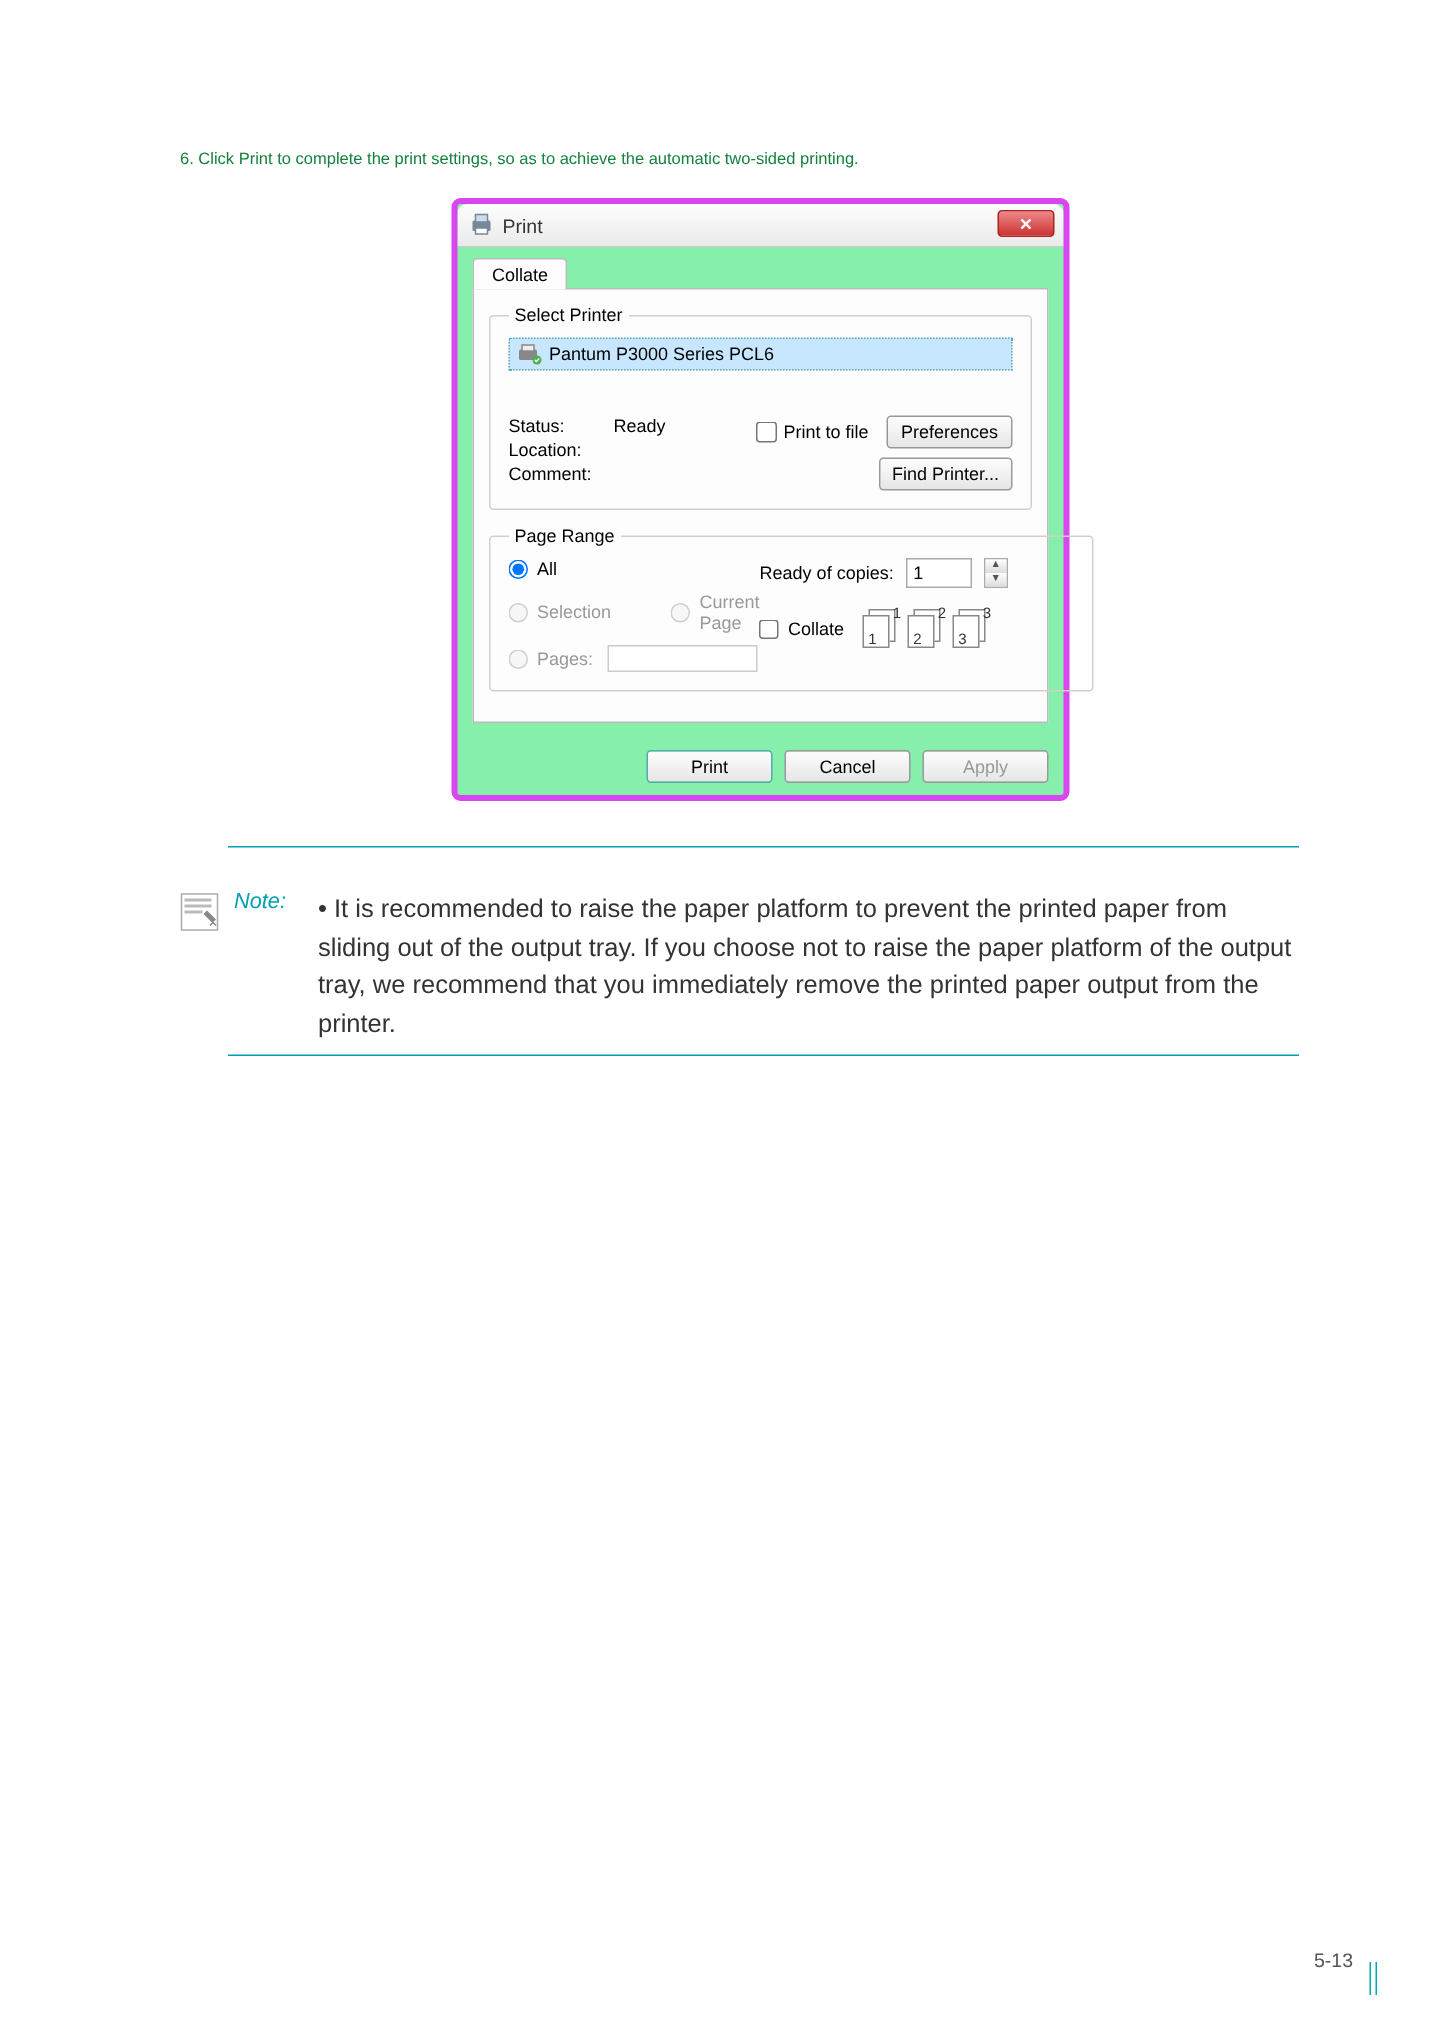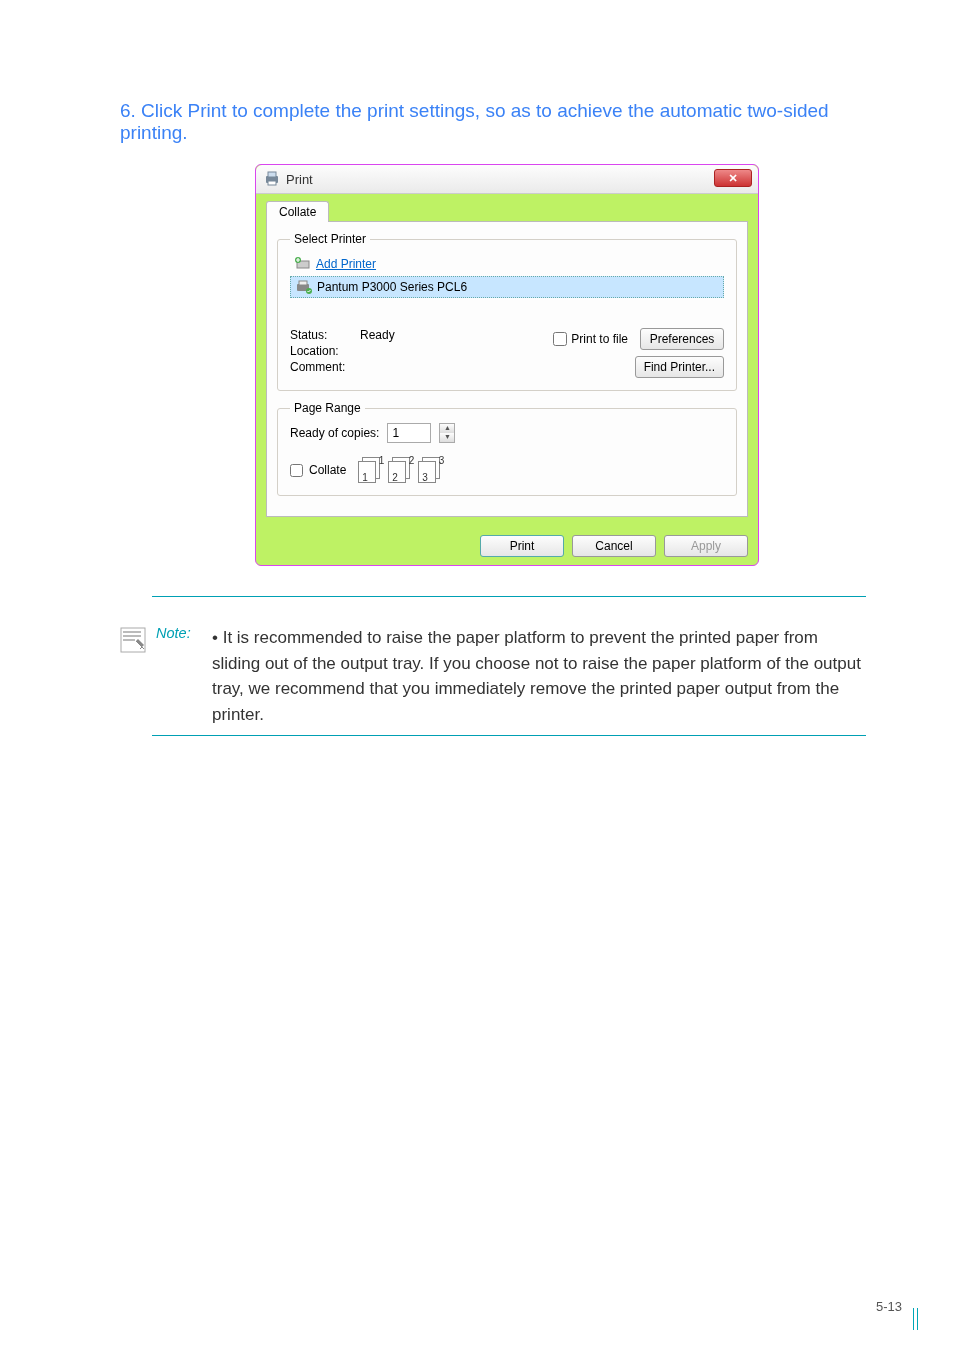--- a/index.html
+++ b/index.html
@@ -9,30 +9,30 @@
     width: 954px;
     height: 1350px;
     position: relative;
     font-size: 14px;
     color: #333;
   }
   .page-content {
     padding: 100px 60px 0 120px;
   }
   .instruction {
-    font-size: 19px;
-    color: #3b82f6;
+    font-size: 11px;
+    color: #15803d;
     margin-bottom: 20px;
   }
   .dialog {
-    width: 504px;
+    width: 412px;
     margin: 0 auto 30px auto;
-    border: 1px solid #d946ef;
+    border: 4px solid #d946ef;
     border-radius: 6px;
-    background: #bef264;
+    background: #86efac;
     font-size: 12px;
     font-family: "Segoe UI", Tahoma, sans-serif;
     color: #000;
   }
   .titlebar {
     display: flex;
     align-items: center;
     padding: 6px 8px;
     background: linear-gradient(#fdfdfd, #eaeaea);
     border-bottom: 1px solid #ccc;
@@ -245,28 +245,20 @@
 
     <div class="dialog-body">
       <div class="tabstrip">
         <div class="tab">Collate</div>
       </div>
       <div class="tab-content">
 
         <fieldset>
           <legend>Select Printer</legend>
           <div class="printer-list">
-            <div class="printer-item">
-              <svg class="picon" viewBox="0 0 18 16">
-                  <rect x="3" y="5" width="12" height="7" fill="#ccc" stroke="#888"></rect>
-                  <circle cx="4" cy="4" r="3" fill="#4caf50"></circle>
-                  <path d="M4 2v4M2 4h4" stroke="#fff" stroke-width="1.2"></path>
-                </svg>
-              <a href="#">Add Printer</a>
-            </div>
             <div class="printer-item selected">
               <svg class="picon" viewBox="0 0 18 16">
                   <rect x="2" y="5" width="12" height="7" fill="#888" rx="1"></rect>
                   <rect x="4" y="2" width="8" height="4" fill="#eee" stroke="#888"></rect>
                   <circle cx="14" cy="12" r="3" fill="#4caf50"></circle>
                   <path d="M12.5 12l1 1 2-2" stroke="#fff" fill="none"></path>
                 </svg>
               <span>Pantum P3000 Series PCL6</span>
             </div>
           </div>
@@ -291,20 +283,41 @@
                 <div class="win-btn" style="margin-left:8px;">Preferences</div>
               </div>
               <div class="win-btn">Find Printer...</div>
             </div>
           </div>
         </fieldset>
 
         <fieldset>
           <legend>Page Range</legend>
           <div class="page-range-body">
+            <div class="pr-left">
+              <div class="radio-row">
+                <input type="radio" name="pr" checked="" style="">
+                <label>All</label>
+              </div>
+              <div style="display:flex; gap:40px;">
+                <div class="radio-row disabled">
+                  <input type="radio" name="pr" disabled="" style="">
+                  <label>Selection</label>
+                </div>
+                <div class="radio-row disabled">
+                  <input type="radio" name="pr" disabled="" style="">
+                  <label>Current Page</label>
+                </div>
+              </div>
+              <div class="radio-row disabled">
+                <input type="radio" name="pr" disabled="" style="">
+                <label>Pages:</label>
+                <input class="pages-input" disabled="" style="">
+              </div>
+            </div>
             <div class="pr-right">
               <div class="copies-row">
                 <span>Ready of copies:</span>
                 <input class="spinner-input" value="1" style="">
                 <div class="spinner-btns">
                   <span>▲</span>
                   <span>▼</span>
                 </div>
               </div>
               <div class="collate-row">

